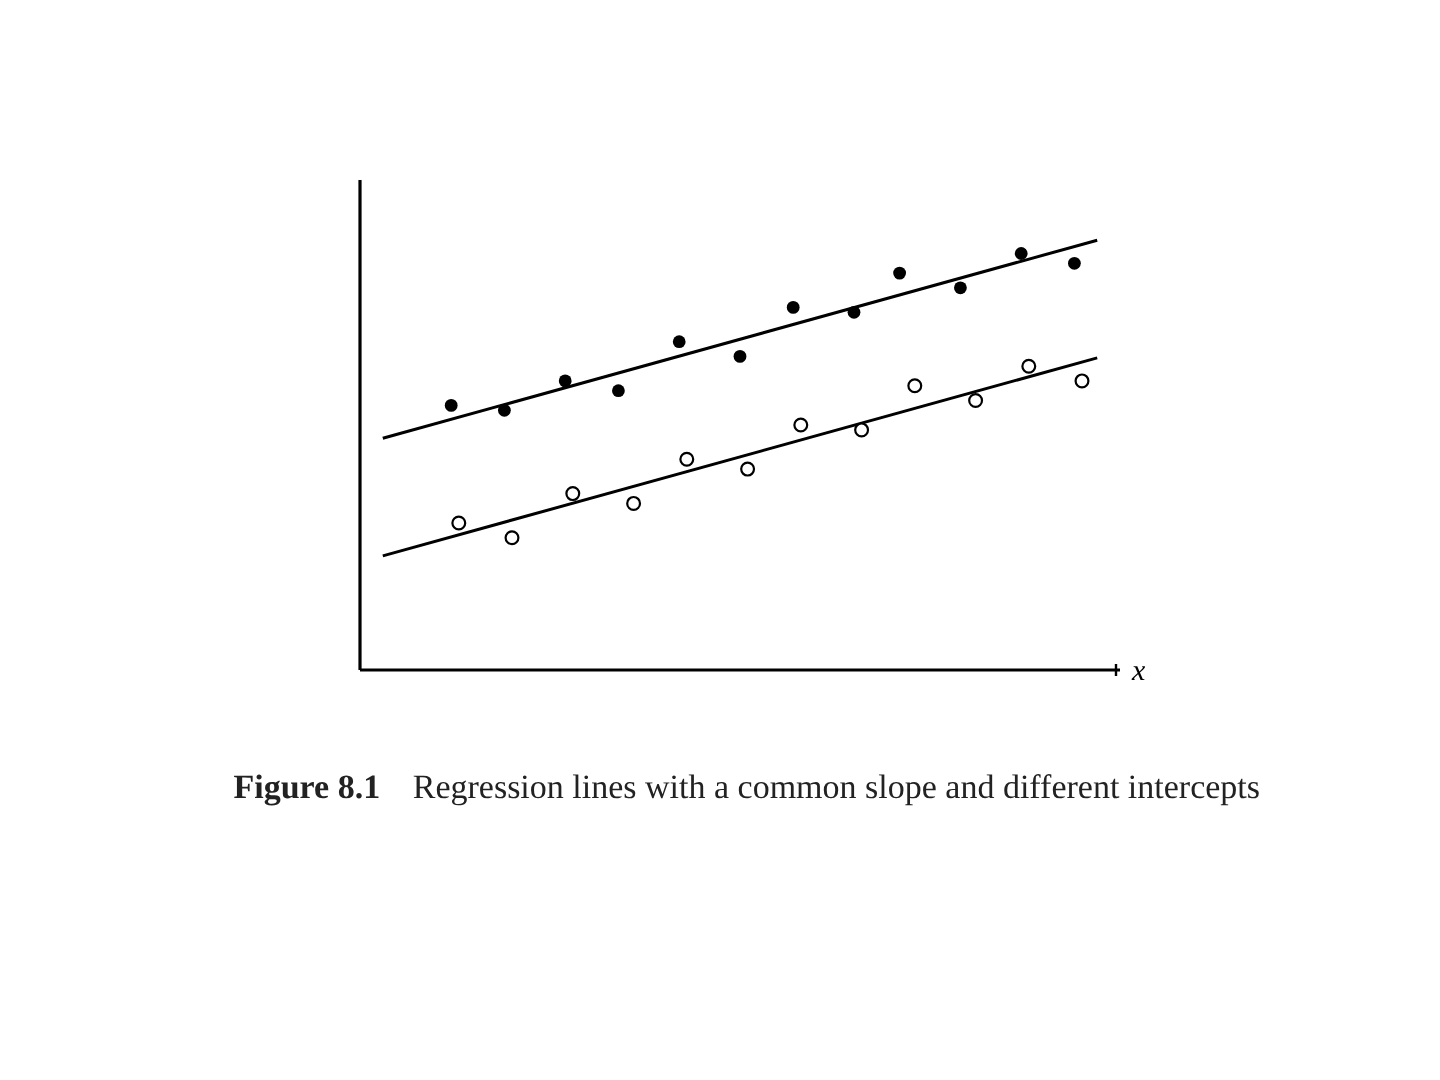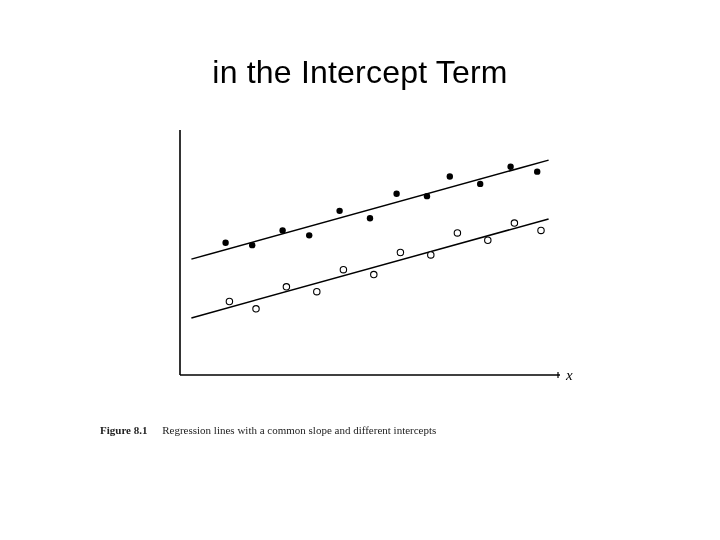--- a/index.html
+++ b/index.html
@@ -31,36 +31,35 @@
     align-items: center;
     margin-top: 18px;
   }
   .figure {
     width: 440px;
     height: 300px;
     position: relative;
   }
   .caption {
     font-family: "Times New Roman", Times, serif;
-    font-size: 11px;
+    font-size: 17px;
     color: #222;
     margin-top: 14px;
-    text-align: left;
+    text-align: right;
     width: 540px;
     padding-left: 10px;
   }
   .caption .fig-label { font-weight: 700; margin-right: 12px; }
 </style>
 </head>
 <body>
 
 <div class="slide">
   <h1 class="title">
     <br>
-    <span>in the Intercept Term</span>
   </h1>
 
   <div class="figure-wrap">
     <div class="figure">
       <svg id="chart-svg" width="440" height="300" viewBox="0 0 440 300">
 
         <line x1="40" y1="20" x2="40" y2="265" stroke="#000" stroke-width="1.6"></line>
         <line x1="40" y1="265" x2="420" y2="265" stroke="#000" stroke-width="1.6"></line>
 
         <line x1="418" y1="262" x2="418" y2="268" stroke="#000" stroke-width="1.2"></line>

